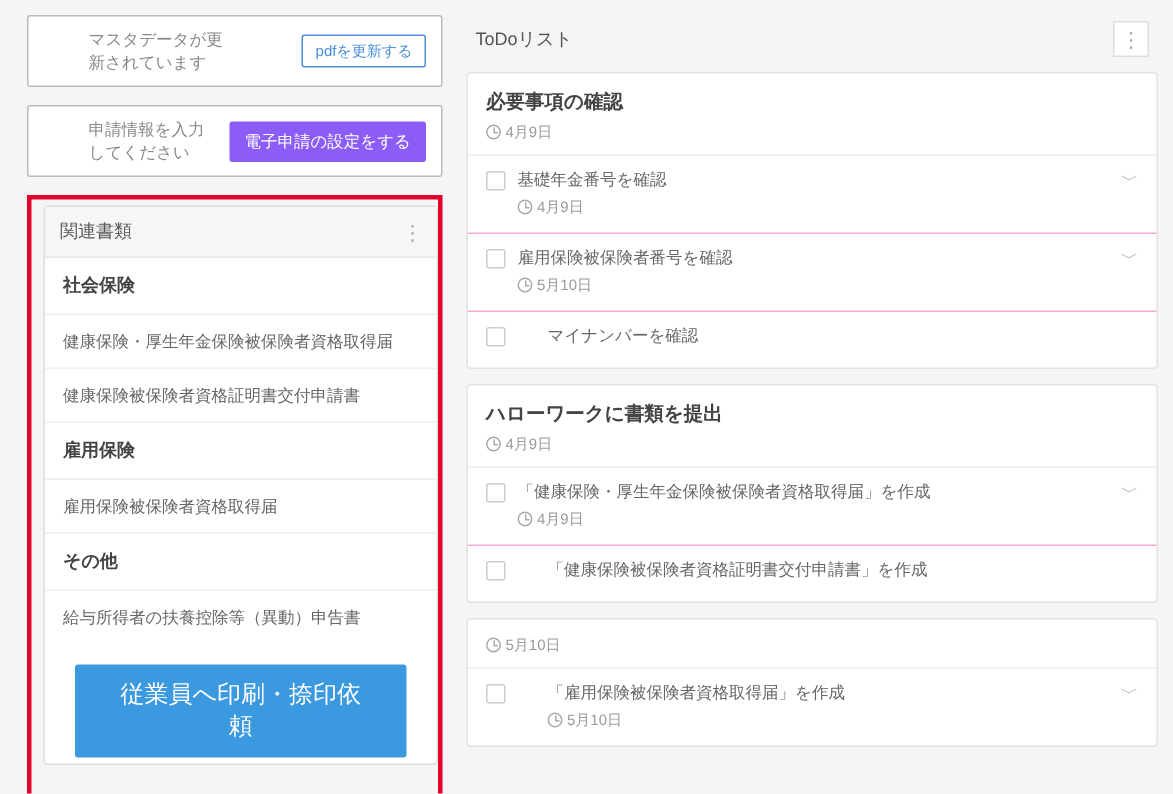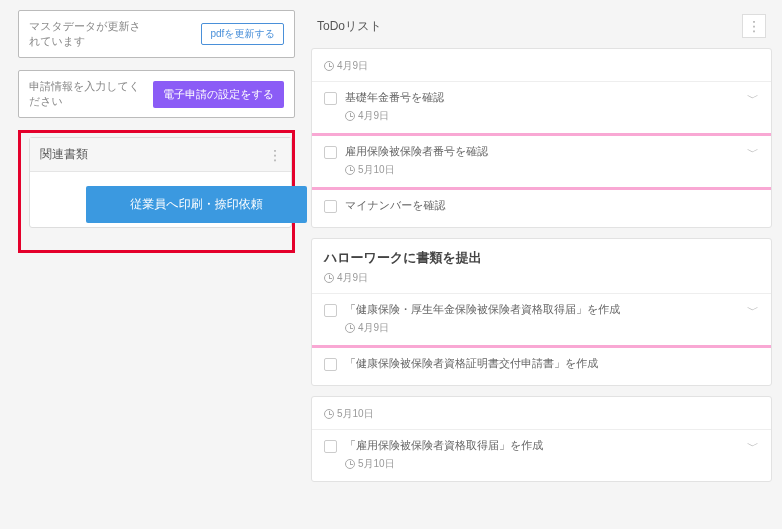--- a/index.html
+++ b/index.html
@@ -3,50 +3,50 @@
 <meta charset="utf-8">
 <style>
 * { box-sizing: border-box; margin: 0; padding: 0; }
 body { font-family: "Hiragino Kaku Gothic ProN", "メイリオ", sans-serif; background: #f5f5f5; width: 782px; height: 529px; display: flex; overflow: hidden; }
 .left-col { width: 305px; padding: 10px 10px 10px 18px; }
 .right-col { flex: 1; padding: 10px 10px 10px 6px; }
 
 .notice-box { border: 1px solid #bbb; background: #fff; padding: 8px 10px; font-size: 11px; color: #888; margin-bottom: 12px; border-radius: 2px; display: flex; align-items: center; gap: 8px; }
 .pdf-btn { border: 1px solid #4a90d9; color: #4a90d9; background: #fff; padding: 3px 8px; font-size: 10px; cursor: pointer; border-radius: 2px; margin-left: 43px; }
 .blue-btn { background: #8b5cf6; color: #fff; border: none; padding: 6px 10px; font-size: 11px; cursor: pointer; border-radius: 2px; text-align: right; }
-.notice-text { flex: 1; }
+.notice-text { flex: 1; margin-left: 30px; }
 
 .red-box { border: 3px solid #e4002b; padding: 4px 0 12px 8px; background: #fff0; }
 .panel { background: #fff; border: 1px solid #ddd; border-radius: 3px; margin-bottom: 10px; }
 .panel-header { display: flex; justify-content: space-between; align-items: center; padding: 8px 10px; background: #f6f6f6; border-bottom: 1px solid #e5e5e5; font-size: 12px; color: #555; }
 .more-icon { color: #aaa; cursor: pointer; font-size: 14px; letter-spacing: -1px; }
 
 .doc-group { border-bottom: 1px solid #eee; }
 .doc-group:last-of-type { border-bottom: 0; }
 .doc-group-title { padding: 10px 12px; font-size: 12px; color: #444; font-weight: bold; border-bottom: 1px solid #eee; }
 .doc-item { padding: 10px 12px; font-size: 11px; color: #666; border-bottom: 1px solid #f0f0f0; }
 .doc-item:last-child { border-bottom: 0; }
 
 .print-btn-row { padding: 14px 20px 4px 20px; text-align: center; }
-.print-btn { background: #3b99e0; color: #fff; border: none; padding: 10px 24px; font-size: 12px; cursor: pointer; border-radius: 2px; width: 100%; margin-left: 36px; }
+.print-btn { background: #3b99e0; color: #fff; border: none; padding: 10px 24px; font-size: 16px; cursor: pointer; border-radius: 2px; width: 100%; }
 
 .right-header { display: flex; justify-content: space-between; align-items: center; padding: 4px 6px 10px 6px; }
 .right-header h2 { font-size: 12px; color: #555; font-weight: normal; }
 .more-box { border: 1px solid #ddd; background: #fff; width: 24px; height: 24px; display: flex; align-items: center; justify-content: center; color: #aaa; cursor: pointer; font-size: 14px; }
 
 .todo-card { background: #fff; border: 1px solid #e2e2e2; border-radius: 3px; margin-bottom: 10px; }
 .todo-card-head { padding: 10px 12px 8px 12px; border-bottom: 1px solid #eee; }
 .todo-card-title { font-size: 13px; color: #444; font-weight: bold; margin-bottom: 4px; }
 .todo-date { font-size: 10px; color: #999; display: flex; align-items: center; gap: 3px; }
 .clock-icon { width: 10px; height: 10px; border: 1px solid #aaa; border-radius: 50%; position: relative; display: inline-block; }
 .clock-icon::before { content: ""; position: absolute; width: 3px; height: 1px; background: #aaa; top: 4px; left: 4px; }
 .clock-icon::after { content: ""; position: absolute; width: 1px; height: 3px; background: #aaa; top: 1px; left: 4px; }
 
-.todo-item { padding: 8px 12px 10px 12px; border-bottom: 3px solid #f9a8d4; display: flex; align-items: flex-start; }
-.todo-item:last-child { border-bottom: 0; }
+.todo-item { padding: 8px 12px 10px 12px; border-bottom: 1px solid #f9a8d4; display: flex; align-items: flex-start; }
+.todo-item:last-child { border-bottom: 0; gap: 20px; }
 .checkbox { width: 13px; height: 13px; border: 1px solid #ccc; margin-right: 8px; margin-top: 2px; flex-shrink: 0; cursor: pointer; border-radius: 2px; }
 .todo-body { flex: 1; }
 .todo-text { font-size: 11px; color: #666; margin-bottom: 4px; }
 .chevron { color: #bbb; font-size: 12px; margin-left: 6px; cursor: pointer; }
 </style>
 </head>
 <body>
 
 <div class="left-col">
   <div class="notice-box">
@@ -57,35 +57,51 @@
     <span class="notice-text">申請情報を入力してください</span>
     <button class="blue-btn">電子申請の設定をする</button>
   </div>
 
   <div class="red-box">
     <div class="panel">
       <div class="panel-header">
         <span>関連書類</span>
         <span class="more-icon">⋮</span>
       </div>
+      <div id="doc-groups">
+          <div class="doc-group">
+            <div class="doc-group-title">社会保険</div>
+            <div class="doc-item">健康保険・厚生年金保険被保険者資格取得届</div>
+            <div class="doc-item">健康保険被保険者資格証明書交付申請書</div>
+          </div>
+          <div class="doc-group">
+            <div class="doc-group-title">雇用保険</div>
+            <div class="doc-item">雇用保険被保険者資格取得届</div>
+          </div>
+          <div class="doc-group">
+            <div class="doc-group-title">その他</div>
+            <div class="doc-item">給与所得者の扶養控除等（異動）申告書</div>
+          </div>
+        </div>
       <div class="print-btn-row">
         <button class="print-btn">従業員へ印刷・捺印依頼</button>
       </div>
     </div>
   </div>
 </div>
 
 <div class="right-col">
   <div class="right-header">
     <h2>ToDoリスト</h2>
     <div class="more-box">⋮</div>
   </div>
   <div id="todo-cards">
       <div class="todo-card">
         <div class="todo-card-head">
+          <div class="todo-card-title">必要事項の確認</div>
           <div class="todo-date">
             <span class="clock-icon"></span>
             <span>4月9日</span>
           </div>
         </div>
         <div class="todo-item">
           <div class="checkbox"></div>
           <div class="todo-body">
             <div class="todo-text">基礎年金番号を確認</div>
             <div class="todo-date">

